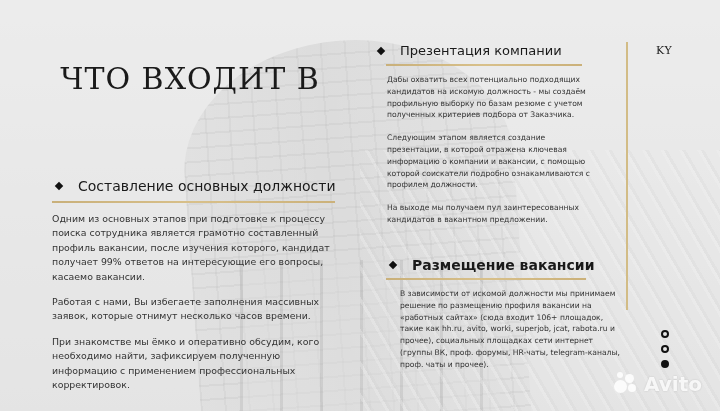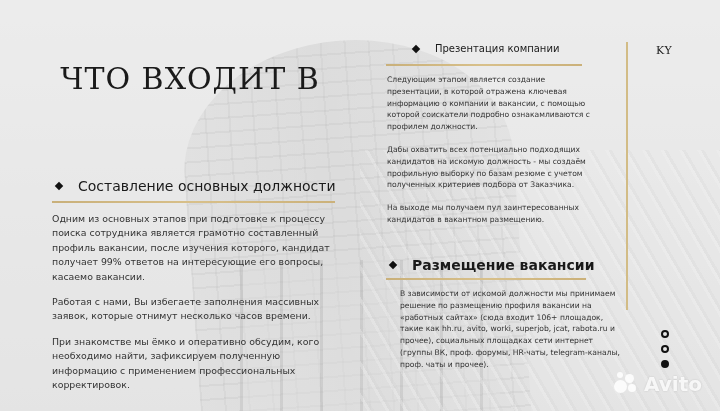--- a/index.html
+++ b/index.html
@@ -149,29 +149,29 @@
   <span>Составление основных должности</span>
 </div>
 <div class="gold-line" style="left:52px; top:201px; width:283px;"></div>
 <div class="para" style="left:52px; top:212px; width:290px;">
   <p>Одним из основных этапов при подготовке к процессу поиска сотрудника является грамотно составленный профиль вакансии, после изучения которого, кандидат получает 99% ответов на интересующие его вопросы, касаемо вакансии.</p>
   <p>Работая с нами, Вы избегаете заполнения массивных заявок, которые отнимут несколько часов времени.</p>
   <p style="margin-bottom:16px">При знакомстве мы ёмко и оперативно обсудим, кого необходимо найти, зафиксируем полученную информацию с применением профессиональных корректировок.</p>
   <p>Вашей основной задачей является доскональное пояснение, какого сотрудника Вы видите на искомой должности.</p>
 </div>
 
-<div class="section-head" style="left:413px; top:43px; font-size:10px;">
+<div class="section-head" style="left:378px; top:43px; font-size:13px;">
   <span class="diamond"></span>
   <span>Презентация компании</span>
 </div>
 <div class="gold-line" style="left:386px; top:64px; width:196px;"></div>
 <div class="para-sm" style="left:387px; top:74px; width:215px;">
+  <p>Дабы охватить всех потенциально подходящих кандидатов на искомую должность - мы создаём профильную выборку по базам резюме с учетом полученных критериев подбора от Заказчика.</p>
   <p>Следующим этапом является создание презентации, в которой отражена ключевая информацию о компании и вакансии, с помощью которой соискатели подробно ознакамливаются с профилем должности.</p>
-  <p>Дабы охватить всех потенциально подходящих кандидатов на искомую должность - мы создаём профильную выборку по базам резюме с учетом полученных критериев подбора от Заказчика.</p>
-  <p>На выходе мы получаем пул заинтересованных кандидатов в вакантном размещению.</p>
+  <p>На выходе мы получаем пул заинтересованных кандидатов в вакантном предложении.</p>
 </div>
 
 <div class="section-head" style="left:390px; top:257px; font-size:14px;font-weight:bold;">
   <span class="diamond"></span>
   <span>Размещение вакансии</span>
 </div>
 <div class="gold-line" style="left:386px; top:278px; width:200px;"></div>
 <div class="para-sm" style="left:400px; top:288px; width:225px;">
   <p>В зависимости от искомой должности мы принимаем решение по размещению профиля вакансии на «работных сайтах» (сюда входит 106+ площадок, такие как hh.ru, avito, worki, superjob, jcat, rabota.ru и прочее), социальных площадках сети интернет (группы ВК, проф. форумы,  HR-чаты, telegram-каналы, проф. чаты и прочее).</p>
 </div>

